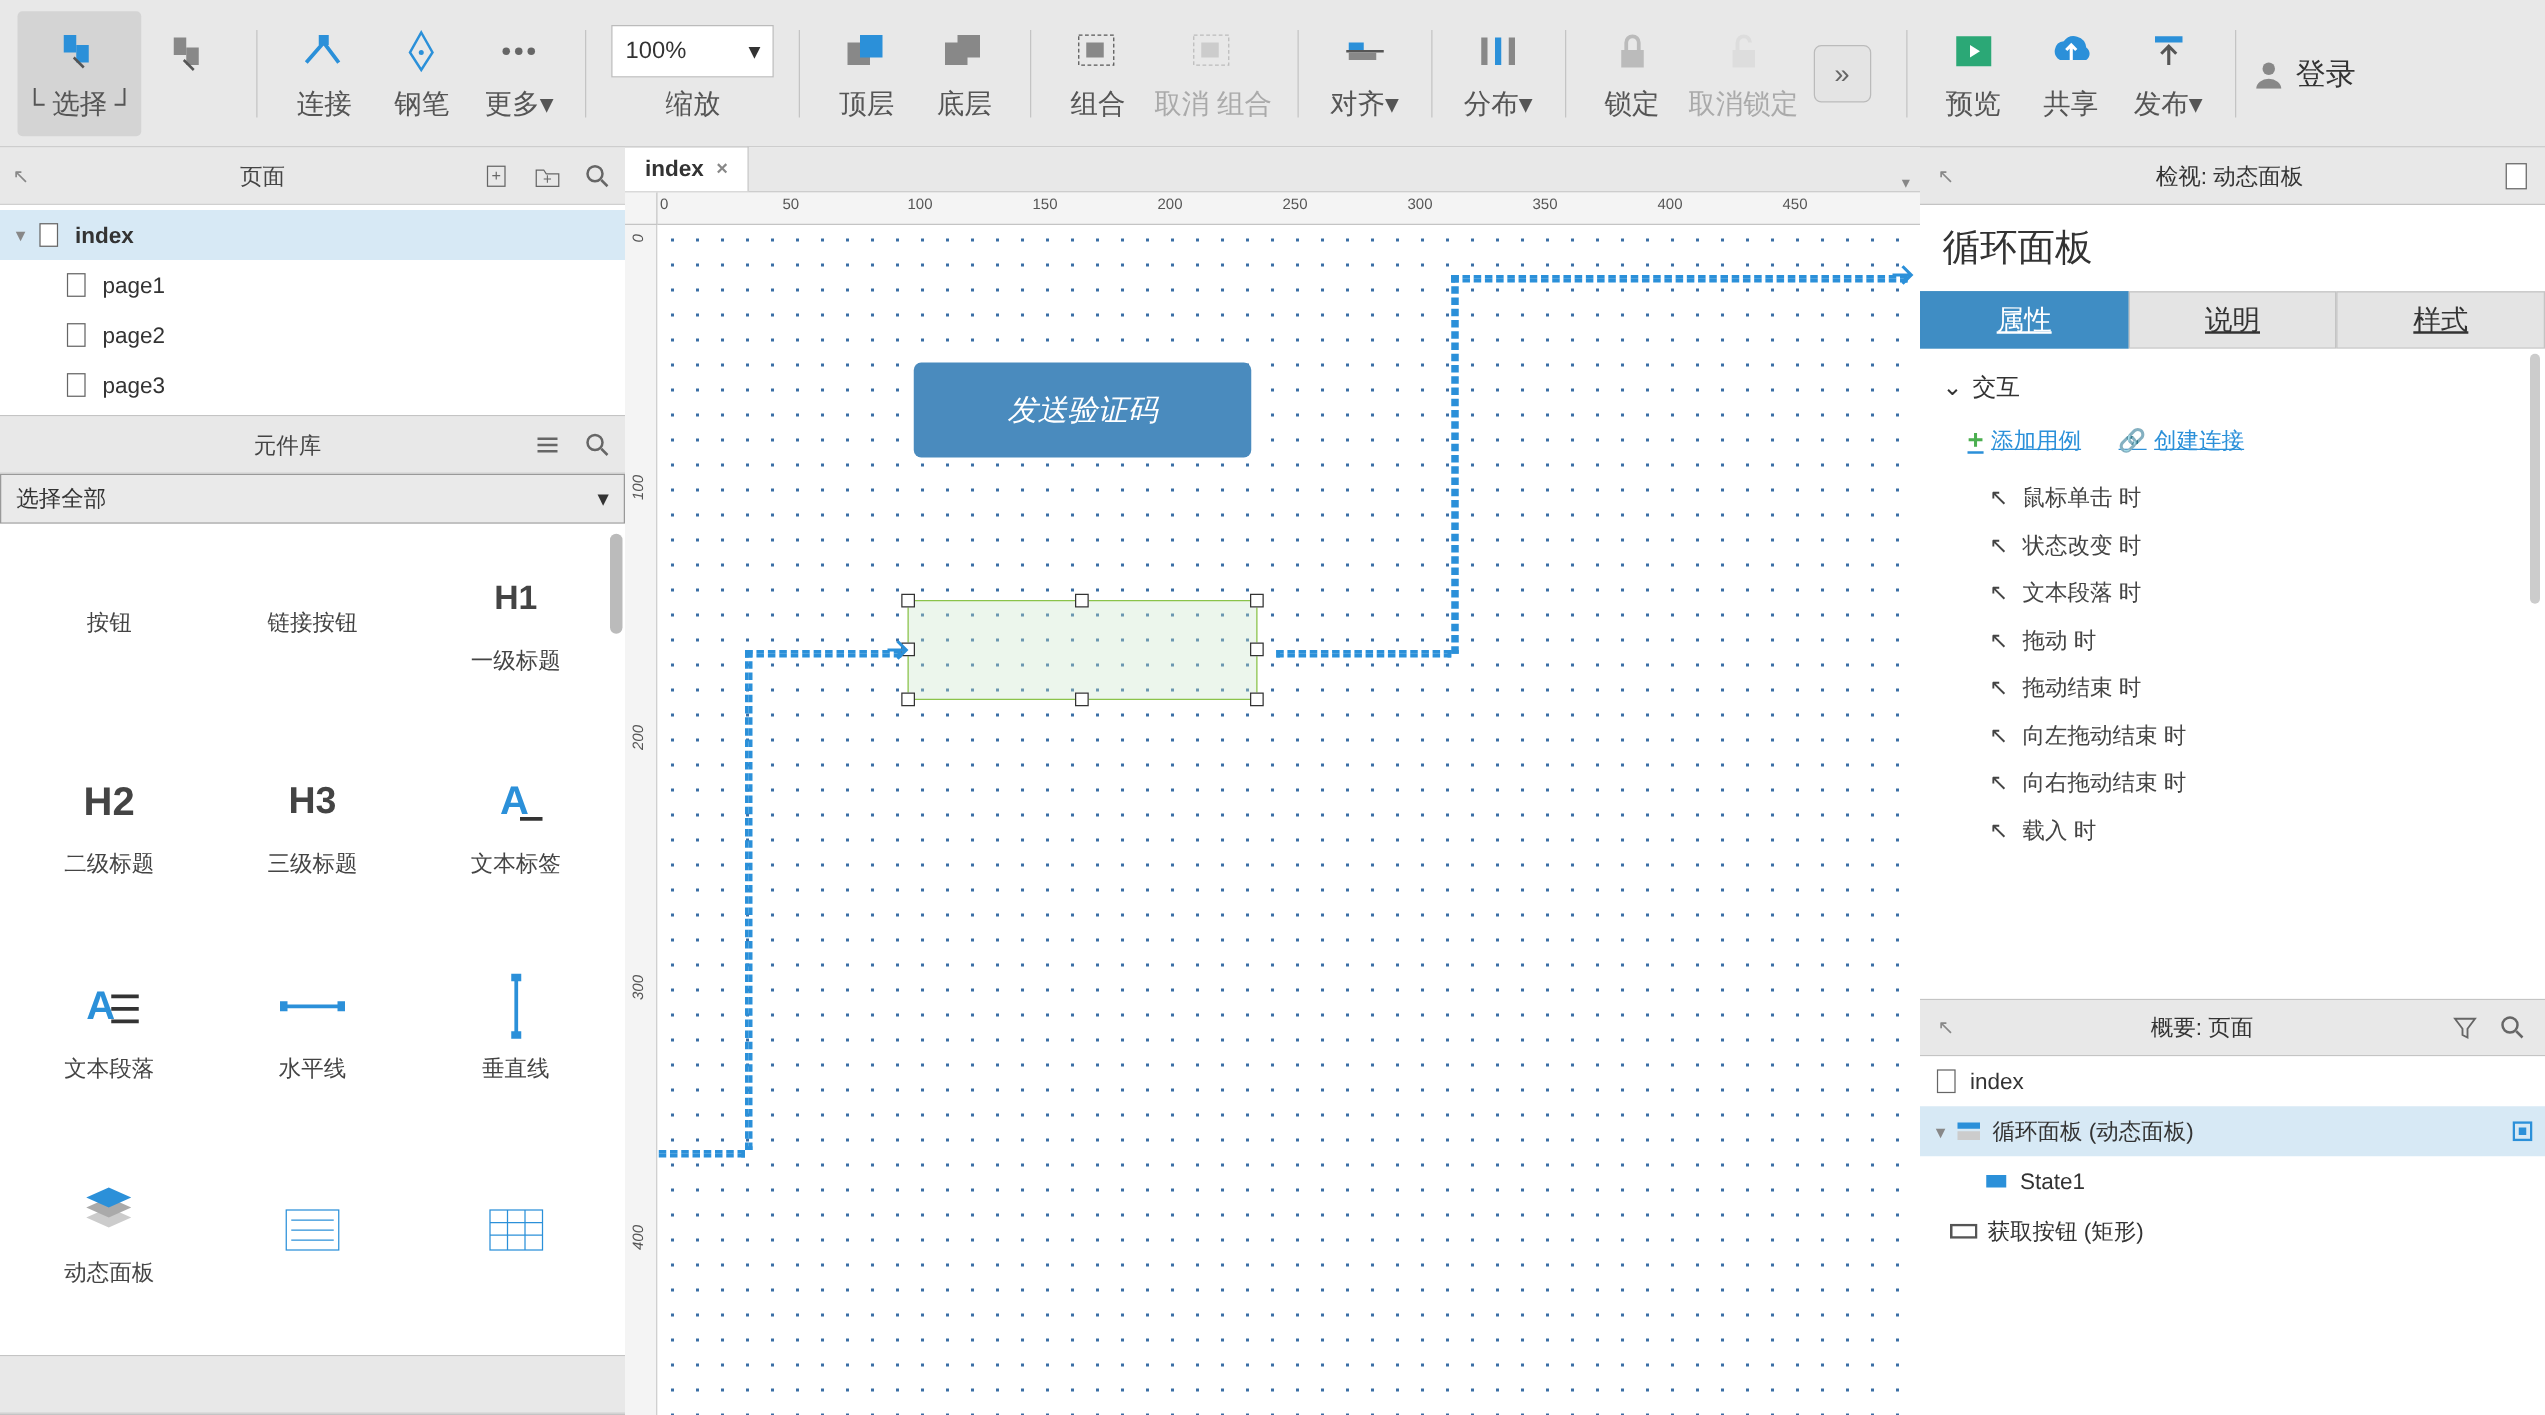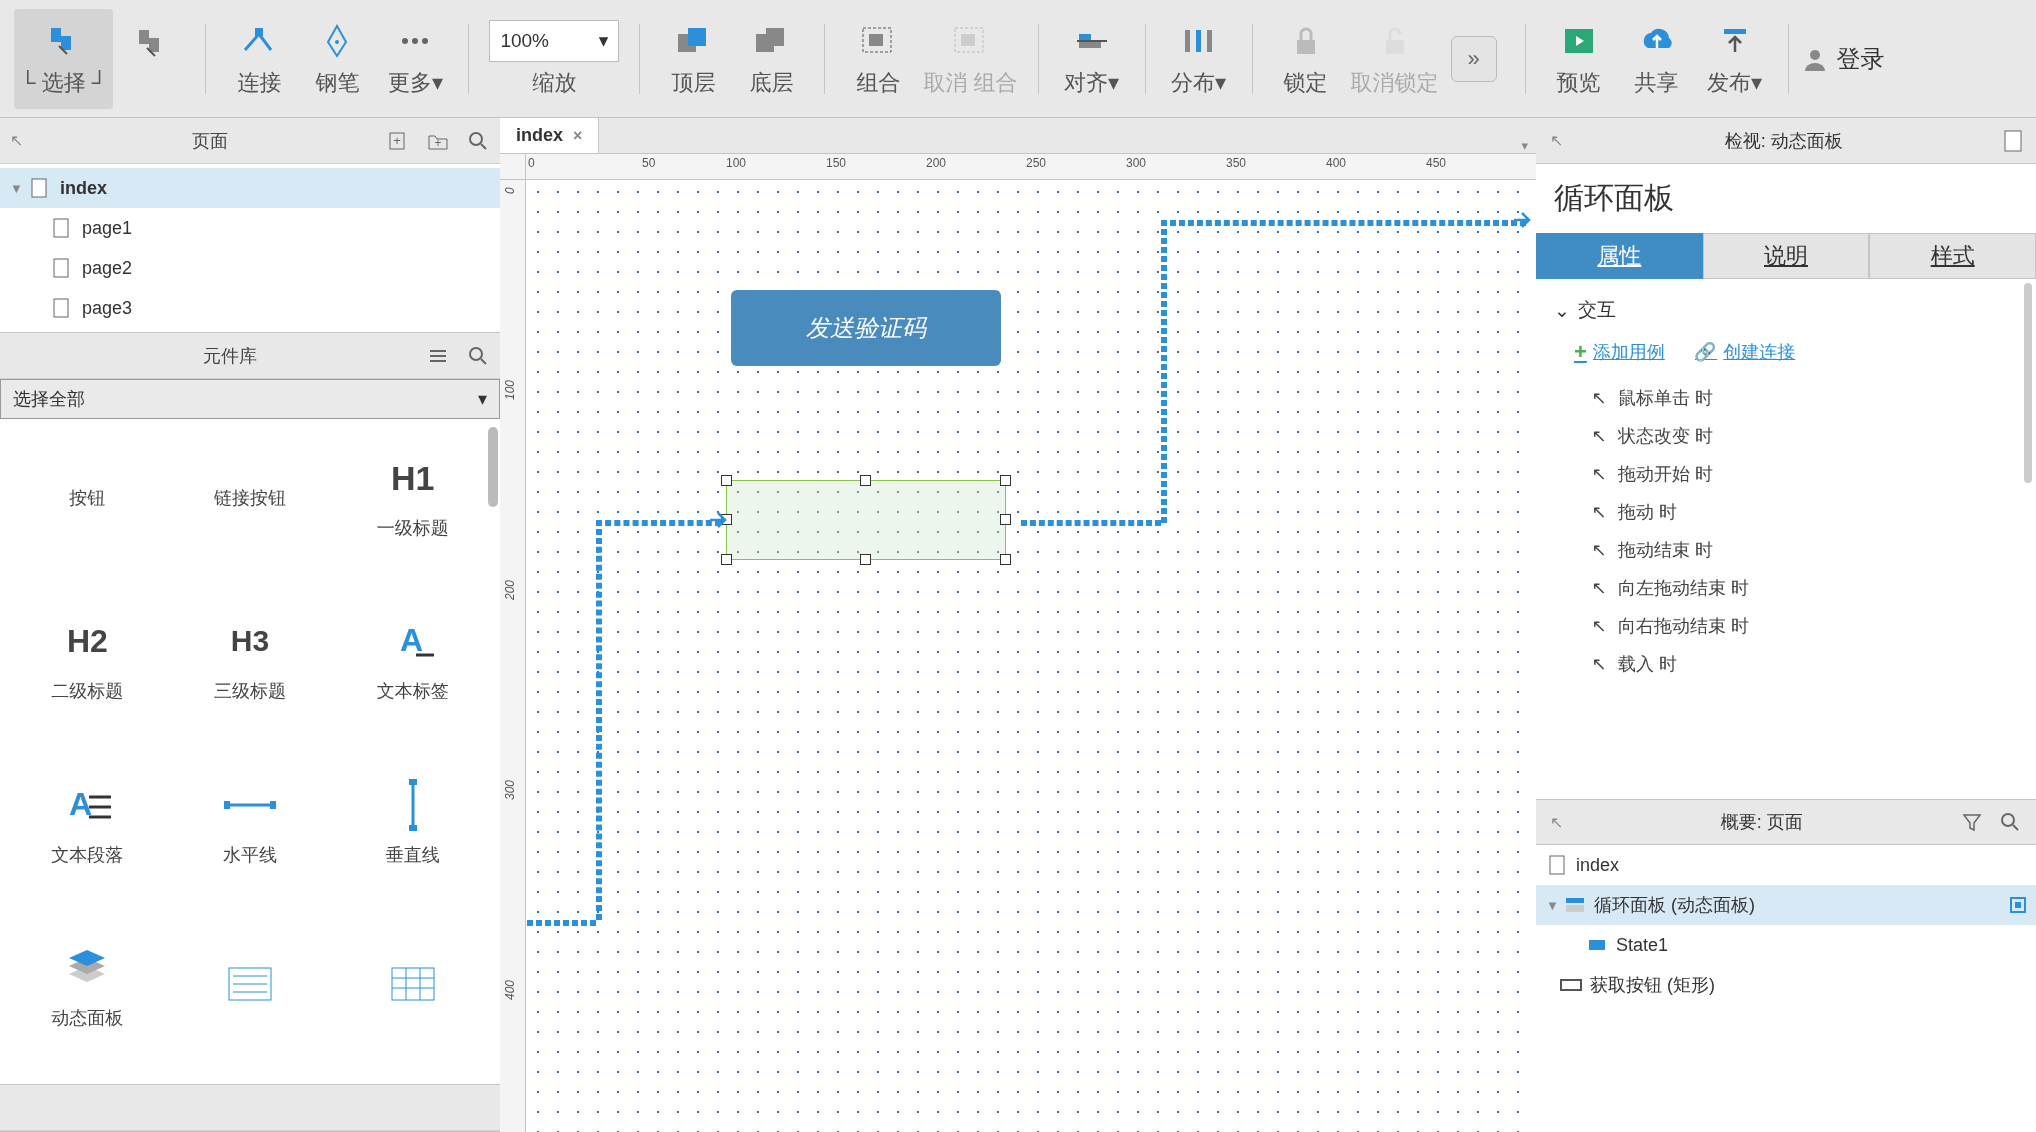--- a/index.html
+++ b/index.html
@@ -384,21 +384,21 @@
       </div>
       <div class="wlib-grid" style="flex:1">
         <div class="wlib-scrollbar"></div>
         <div class="wlib-item">
             <div class="wlib-item-label">按钮</div>
           </div>
         <div class="wlib-item">
             <div class="wlib-item-label">链接按钮</div>
           </div>
         <div class="wlib-item">
-            <div class="wlib-preview" style="font-size:34px">H1</div>
+            <div class="wlib-preview" style="font-size:27px">H1</div>
             <div class="wlib-item-label">一级标题</div>
           </div>
         <div class="wlib-item">
             <div class="wlib-preview" style="font-size:32px">H2</div>
             <div class="wlib-item-label">二级标题</div>
           </div>
         <div class="wlib-item">
             <div class="wlib-preview" style="font-size:30px">H3</div>
             <div class="wlib-item-label">三级标题</div>
           </div>
@@ -491,21 +491,21 @@
       <span>index</span>
       <span class="close">×</span>
     </div>
     <div class="tab-bar-right">
         <span style="color:#888">▾</span>
       </div>
   </div>
   <div class="ruler-corner"></div>
   <div class="ruler-h">
     <span class="tick" style="left:2px">0</span>
-    <span class="tick" style="left:116px">50</span>
+    <span class="tick" style="left:100px">50</span>
     <span class="tick" style="left:200px">100</span>
     <span class="tick" style="left:300px">150</span>
     <span class="tick" style="left:400px">200</span>
     <span class="tick" style="left:500px">250</span>
     <span class="tick" style="left:600px">300</span>
     <span class="tick" style="left:700px">350</span>
     <span class="tick" style="left:800px">400</span>
     <span class="tick" style="left:900px">450</span>
   </div>
   <div class="canvas-wrap">
@@ -588,21 +588,21 @@
     <div class="evt-row">
         <span class="evt-icon">↖</span>
         <span>鼠标单击 时</span>
       </div>
     <div class="evt-row">
         <span class="evt-icon">↖</span>
         <span>状态改变 时</span>
       </div>
     <div class="evt-row">
         <span class="evt-icon">↖</span>
-        <span>拖动开始 时</span>
+        <span>文本段落 时</span>
       </div>
     <div class="evt-row">
         <span class="evt-icon">↖</span>
         <span>拖动 时</span>
       </div>
     <div class="evt-row">
         <span class="evt-icon">↖</span>
         <span>拖动结束 时</span>
       </div>
     <div class="evt-row">

